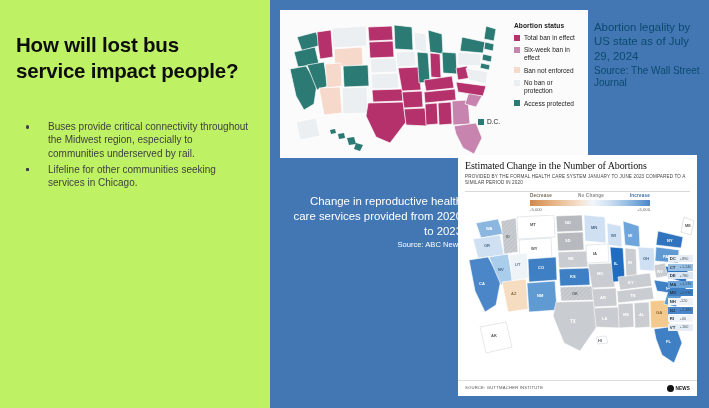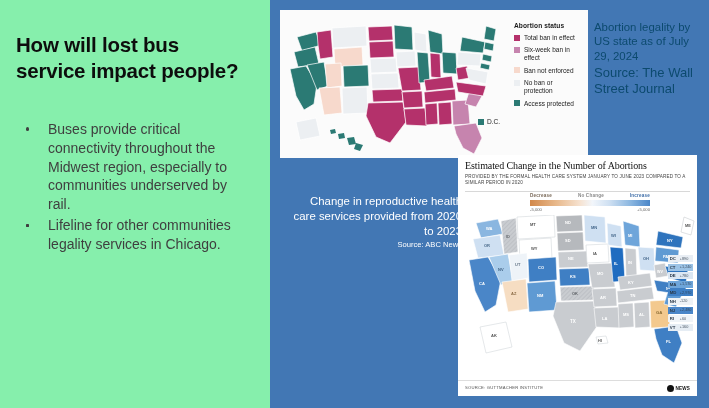--- a/index.html
+++ b/index.html
@@ -6,30 +6,30 @@
   html,body{margin:0;padding:0;}
   body{
     width:709px;height:408px;overflow:hidden;
     background:#ffffff;
     font-family:"Liberation Sans", sans-serif;
     -webkit-font-smoothing:antialiased;
   }
   .slide{position:relative;width:709px;height:408px;background:#ffffff;overflow:hidden;}
 
   
-  .left{position:absolute;left:0;top:0;width:320px;height:408px;background:#86efac;}
+  .left{position:absolute;left:0;top:0;width:320px;height:408px;background:#bef264;}
   .title{
     position:absolute;left:16px;top:32px;width:225px;
     font-size:20.5px;line-height:1.26;font-weight:bold;color:#0d0d0d;
     letter-spacing:-0.2px;
   }
   .bullets{position:absolute;left:18px;top:120px;width:232px;margin:0;padding:0;list-style:none;}
   .bullets li{
     position:relative;padding-left:30px;margin-bottom:2.5px;
-    font-size:14px;line-height:1.34;color:#3f3f3f;
+    font-size:10px;line-height:1.34;color:#3f3f3f;
   }
   .bullets li .dot{
     position:absolute;left:8px;top:0.52em;width:3.4px;height:3.4px;border-radius:50%;
     background:#3f3f3f;
   }
 
   
   .right{position:absolute;left:270px;top:0;width:439px;height:408px;background:#4277b4;}
 
   
@@ -45,21 +45,21 @@
   .legend1 .lgtxt{font-size:6.5px;line-height:1.22;color:#1a1a1a;}
   .dcmark{position:absolute;left:478px;top:118px;display:flex;align-items:center;}
   .dcmark .sw{width:6px;height:6px;background:#2b7a74;margin-right:3px;}
   .dcmark .lbl{font-size:6.6px;color:#1a1a1a;}
 
   
   .cap1{
     position:absolute;left:594px;top:20px;width:108px;color:#0c4a6e;
   }
   .cap1 .ctext{font-size:11.4px;line-height:1.26;}
-  .cap1 .csrc{font-size:13px;line-height:1.22;margin-top:2px;}
+  .cap1 .csrc{font-size:10px;line-height:1.22;margin-top:2px;}
 
   
   .cap2{
     position:absolute;left:286px;top:194px;width:176px;color:#ffffff;text-align:right;
   }
   .cap2 .ctext{font-size:11.4px;line-height:1.3;}
   .cap2 .csrc{font-size:7.6px;line-height:1.22;margin-top:2px;}
 
   
   .card2{
@@ -101,21 +101,21 @@
 <body>
 
 <div class="slide">
 
   <div class="left">
     <div class="title">How will lost bus service impact people?</div>
     <ul class="bullets">
         <li><span class="dot"></span><span>Buses provide critical connectivity throughout the Midwest region, especially to communities underserved by rail.</span></li>
         <li><span class="dot"></span></li>
         <li><span class="dot"></span></li>
-        <li><span class="dot"></span><span>Lifeline for other communities legality services in Chicago.</span></li>
+        <li><span class="dot"></span><span>Lifeline for other communities seeking services in Chicago.</span></li>
       </ul>
   </div>
 
   <div class="right"></div>
 
   <div class="card1">
     <svg class="usmap1" viewBox="0 0 228 146">
 
       <polygon points="17,25 36,20 41,33 22,39" fill="#2b7a74" stroke="#fff" stroke-width="0.7"></polygon>
       <polygon points="14,40 35,35 39,52 18,55" fill="#2b7a74" stroke="#fff" stroke-width="0.7"></polygon>

